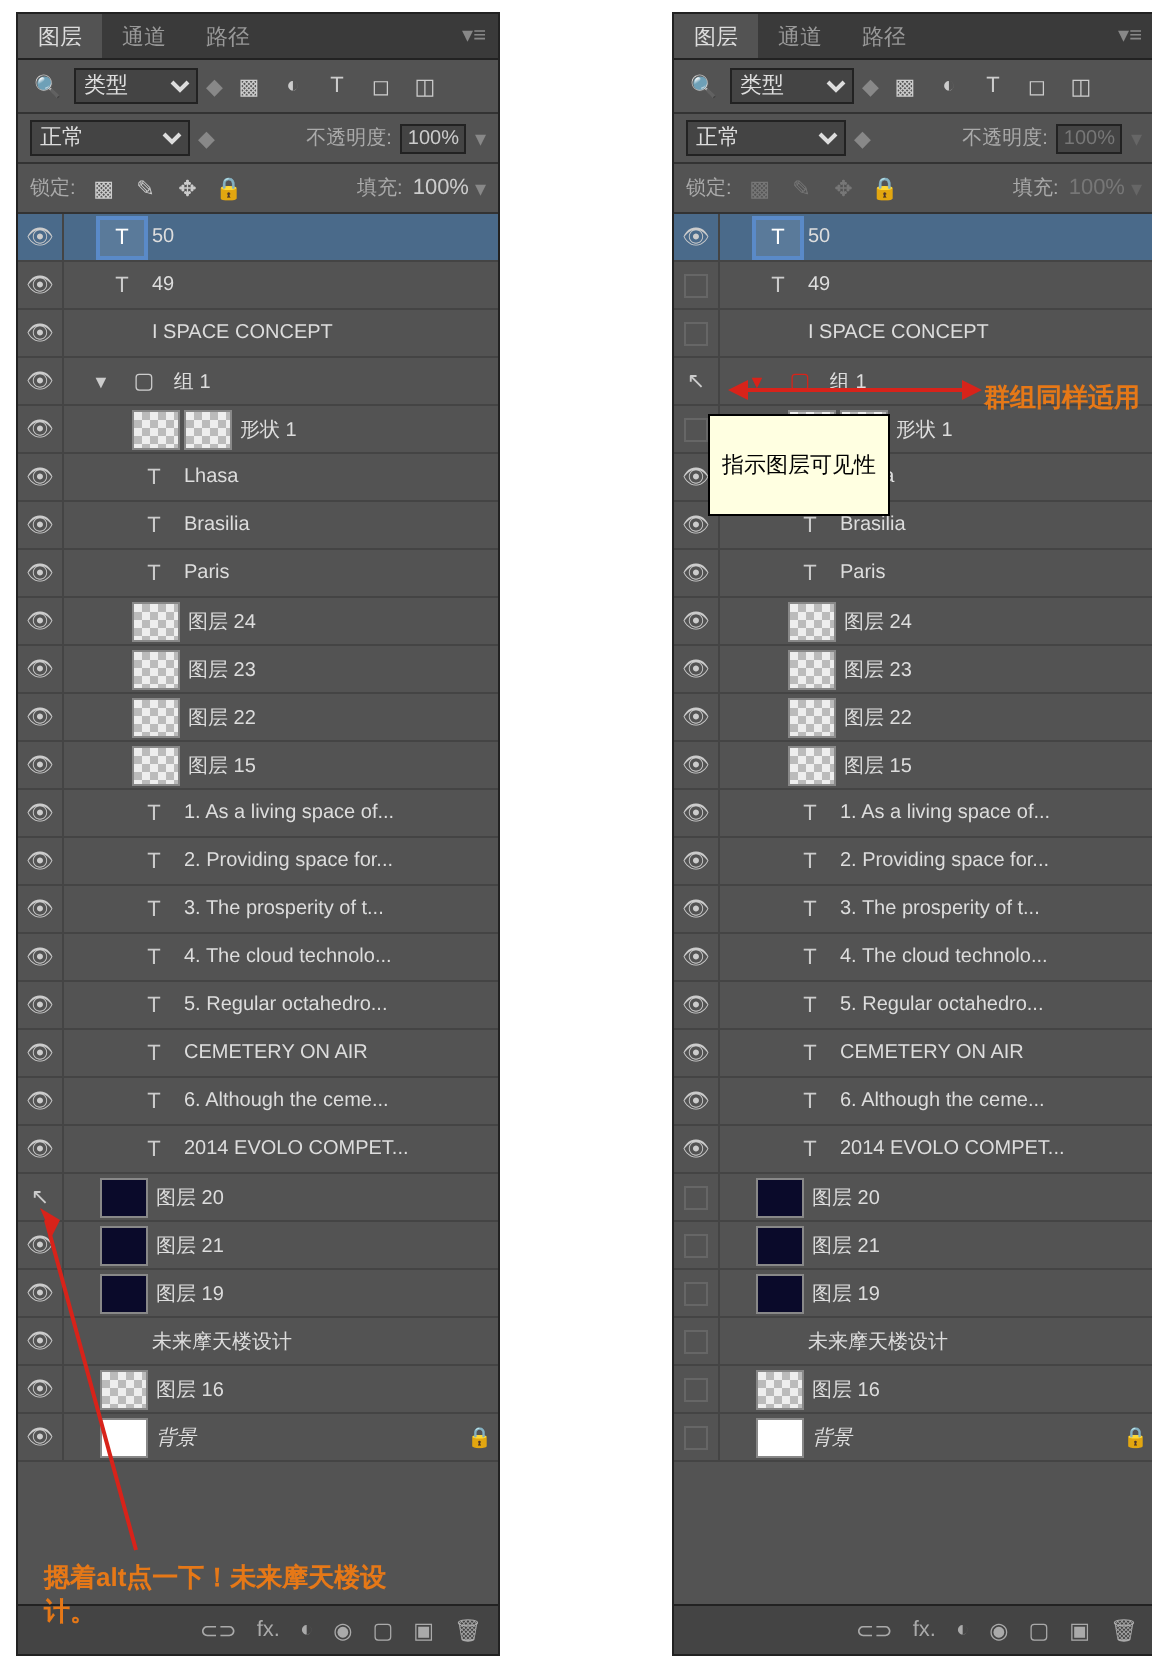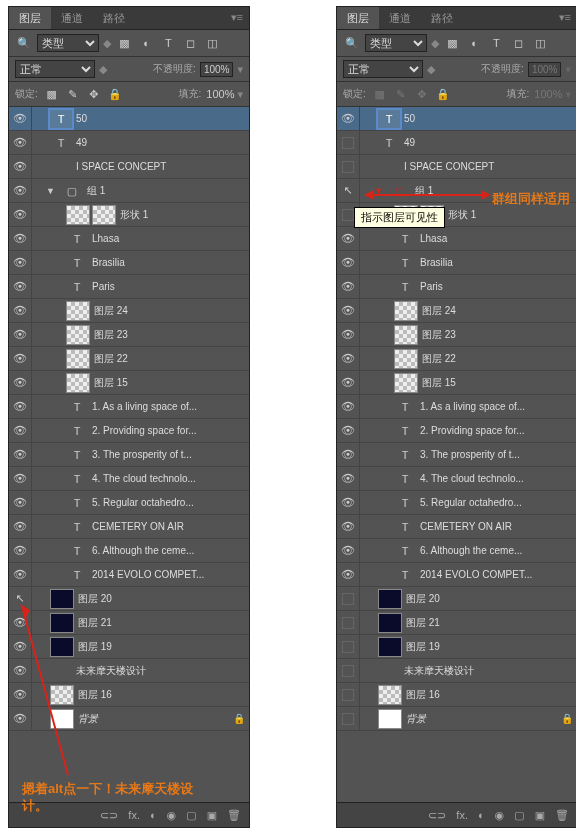--- a/index.html
+++ b/index.html
@@ -32,21 +32,21 @@
 .thumb.dark{background:#0a0a2a}
 .thumb.white{background:#fff}
 .thumb.sel{outline:2px solid #5a8ac8}
 .lname{flex:1;white-space:nowrap;overflow:hidden;text-overflow:ellipsis;font-size:10px;color:#ddd}
 .layer.selected{background:#4a6a8a}
 .twisty{color:#ccc;margin-right:2px;font-size:9px}
 .lock-icon{width:18px;text-align:center;color:#aaa;font-size:10px}
 .bottom-bar{position:absolute;bottom:0;left:0;right:0;height:24px;background:#444;border-top:1px solid #222;display:flex;align-items:center;justify-content:flex-end;gap:10px;padding:0 8px;color:#aaa;font-size:11px}
 .annotation{position:absolute;color:#e67817;font-weight:bold;font-size:13px}
 .arrow-svg{position:absolute;pointer-events:none}
-.tooltip{position:absolute;background:#ffffe1;color:#000;border:1px solid #000;padding:2px 6px;font-size:11px;z-index:5}
+.tooltip{position:absolute;background:#ffffe1;color:#000;border:1px solid #000;padding:17px 6px;font-size:11px;z-index:5}
 </style>
 </head>
 <body>
 
 <div class="panel left">
   <div class="tabs">
     <div class="tab active">图层</div>
     <div class="tab">通道</div>
     <div class="tab">路径</div>
     <div class="tab-close">▾≡</div>

